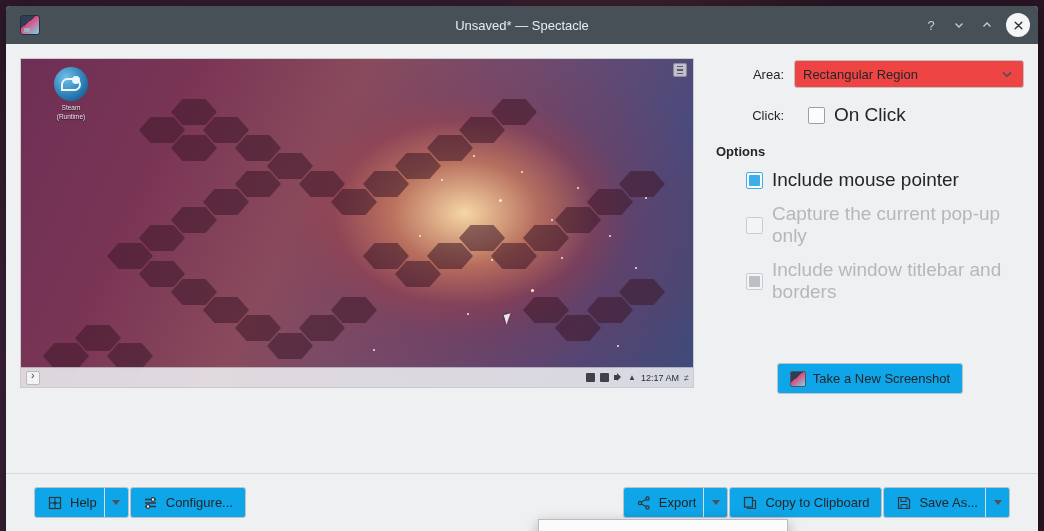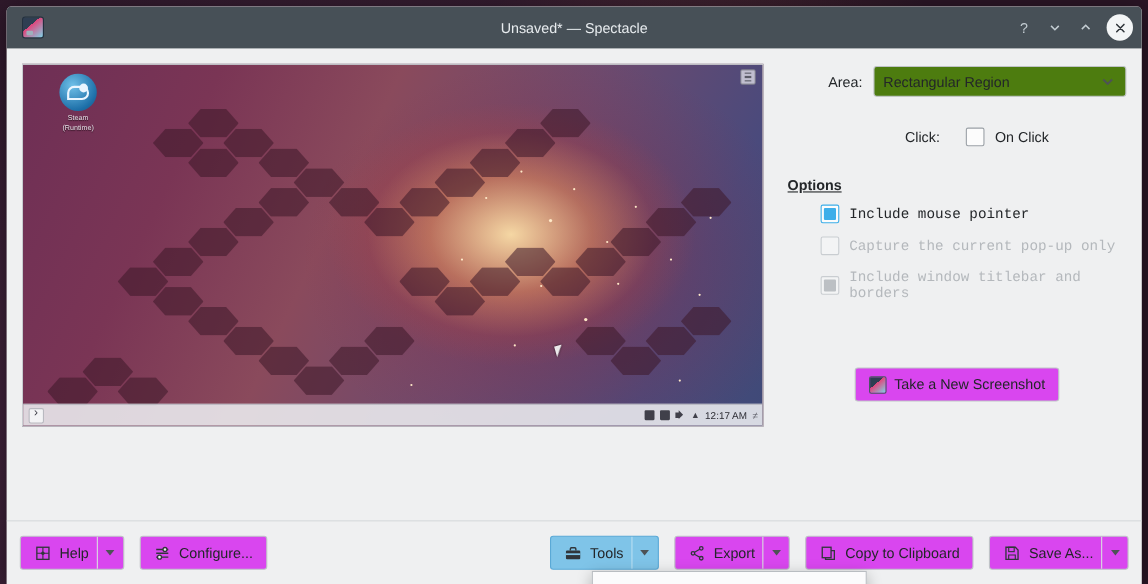--- a/index.html
+++ b/index.html
@@ -163,32 +163,32 @@
   }
   .tray-ico.sound::after{
     content:''; position:absolute; left:3px; top:0; border-left:4px solid #40404a;
     border-top:4.5px solid transparent; border-bottom:4.5px solid transparent;
   }
   .tray-caret { font-size:8px; color:#40404a; }
   .tray-resize { font-size:9px; color:#55555f; letter-spacing:-1px;}
 
   
   .section-title { font-size: 13px; font-weight: bold; color: #232629; margin-bottom: 10px; }
-  .form-row { display: flex; align-items: center; margin-bottom: 28px; justify-content: center; }
+  .form-row { display: flex; align-items: center; margin-bottom: 16px; }
   .form-label { width: 78px; text-align: right; padding-right: 10px; font-size: 13px; color: #232629; }
   .combo {
     flex: 1; height: 28px;
     background: #fcfcfc;
     border: 1px solid #bfc3c7;
     border-radius: 3px;
     display: flex; align-items: center;
     padding: 0 8px; font-size: 13px; color: #232629;
     cursor: pointer;
   }
-  .combo.shaded { background: #4d7c0f; }
+  .combo.shaded { background: #ef4444; }
   .combo .cval { flex: 1; }
   .spin {
     width: 148px; height: 28px;
     background: #fcfcfc; border: 1px solid #bfc3c7; border-radius: 3px;
     display:flex; align-items:center; padding-left:8px; font-size:13px; color:#232629;
   }
   .spin .sval { flex:1; }
   .spin-arrows {
     width: 22px; height: 100%;
     border-left: 1px solid #d5d8db;
@@ -196,57 +196,57 @@
     gap:2px; cursor:pointer;
   }
   .chev { width:8px; height:5px; position:relative; }
   .chev::before{
     content:''; position:absolute; left:0; top:0;
     border-left:4px solid transparent; border-right:4px solid transparent;
   }
   .chev.up::before { border-bottom:4px solid #6c7176; }
   .chev.down::before { border-top:4px solid #6c7176; }
 
-  .opt-row { display:flex; align-items:center; margin-bottom: 12px; padding-left: 30px; font-family: Liberation Mono, monospace; }
+  .opt-row { display:flex; align-items:center; margin-bottom: 12px; padding-left: 30px; }
   .cb {
     width: 17px; height: 17px; border: 1px solid #9aa0a6;
     border-radius: 2px; background: #fcfcfc; margin-right: 9px;
     display:flex; align-items:center; justify-content:center; cursor:pointer;
     flex:0 0 17px;
   }
   .cb.checked { border-color: #3daee9; }
   .cb.checked .mark { width:11px; height:11px; background:#3daee9; border-radius:1px; display:block; }
   .cb.disabled { border-color:#c9cdd1; background:#f3f4f5; }
   .cb.disabled .mark { width:11px;height:11px;background:#bcc0c4;border-radius:1px;display:block;}
-  .opt-label { font-size:13px; color:#232629; }
+  .opt-label { font-size:19px; color:#232629; }
   .opt-row.disabled .opt-label { color: #b4b8bc; }
 
   .take-wrap { margin-top: 60px; display:flex; justify-content:center; }
   .btn {
-    background: #d946ef;
+    background: #0ea5e9;
     border: 1px solid #bfc3c7;
     border-radius: 3px;
     height: 31px;
     display: inline-flex; align-items:center; gap:7px;
     padding: 0 12px; font-size: 13px; color:#232629;
     cursor: pointer; white-space: nowrap;
   }
   .spectacle-ico {
     width:16px;height:16px;border-radius:2px;
     background: linear-gradient(140deg,#2f3e52 0%,#2f3e52 40%,#e0467c 40%,#7fd4e8 100%);
     border:1px solid #4a5663; flex:0 0 16px;
   }
 
   
   .toolbar {
     flex: 0 0 auto; height: 58px;
     border-top: 1px solid #d6d9dc;
     margin: 10px 0 0 0;
-    padding: 0 12px;
-    display: flex; align-items: center; gap: 14px;
+    padding: 0 28px;
+    display: flex; align-items: center; gap: 1px;
     position: relative;
   }
   .spacer { flex: 1; }
   .btn.split { padding-right: 0; }
   .btn .drop-sep {
     width: 24px; height: 100%;
     border-left: 1px solid #d9dcdf;
     display:flex; align-items:center; justify-content:center;
   }
   .btn.active {
@@ -422,21 +422,21 @@
       </div>
 
       <div class="form-row">
         <div class="form-label">Click:</div>
         <div style="display:flex;align-items:center;margin-left:14px;">
           <span class="cb"></span>
           <span class="opt-label">On Click</span>
         </div>
       </div>
 
-      <div class="section-title" style="margin-top:18px;text-decoration:underline;">Options</div>
+      <div class="section-title" style="margin-top:18px;">Options</div>
 
       <div id="options-list">
           <div class="opt-row">
             <span class="cb checked">
               <span class="mark"></span>
             </span>
             <span class="opt-label">Include mouse pointer</span>
           </div>
           <div class="opt-row disabled">
             <span class="cb disabled"></span>
@@ -477,31 +477,20 @@
       <svg class="ico" viewBox="0 0 16 16">
         <path d="M2 4.5 H13 M2 8 H13 M2 11.5 H13" stroke="#31363b" stroke-width="1.3"></path>
         <circle cx="10" cy="4.5" r="1.8" fill="#eff0f1" stroke="#31363b" stroke-width="1.2"></circle>
         <circle cx="5" cy="11.5" r="1.8" fill="#eff0f1" stroke="#31363b" stroke-width="1.2"></circle>
       </svg>
       <span>Configure...</span>
     </button>
 
     <div class="spacer"></div>
 
-    <button class="btn split active">
-      <svg class="ico" viewBox="0 0 16 16">
-        <rect x="1.5" y="5.5" width="13" height="8" rx="1" fill="#31363b"></rect>
-        <path d="M5.5 5.5 V4 a1 1 0 0 1 1-1 h3 a1 1 0 0 1 1 1 v1.5" fill="none" stroke="#31363b" stroke-width="1.3"></path>
-        <rect x="1.5" y="8" width="13" height="1.6" fill="#7fc4e8"></rect>
-      </svg>
-      <span>Tools</span>
-      <span class="drop-sep">
-          <span class="small-chev"></span>
-        </span>
-    </button>
 
     <button class="btn split">
       <svg class="ico" viewBox="0 0 16 16">
         <circle cx="11.5" cy="3.5" r="1.6" fill="none" stroke="#31363b" stroke-width="1.2"></circle>
         <circle cx="4" cy="8" r="1.6" fill="none" stroke="#31363b" stroke-width="1.2"></circle>
         <circle cx="11.5" cy="12.5" r="1.6" fill="none" stroke="#31363b" stroke-width="1.2"></circle>
         <path d="M5.4 7.1 L10.1 4.4 M5.4 8.9 L10.1 11.6" stroke="#31363b" stroke-width="1.1"></path>
       </svg>
       <span>Export</span>
       <span class="drop-sep">

